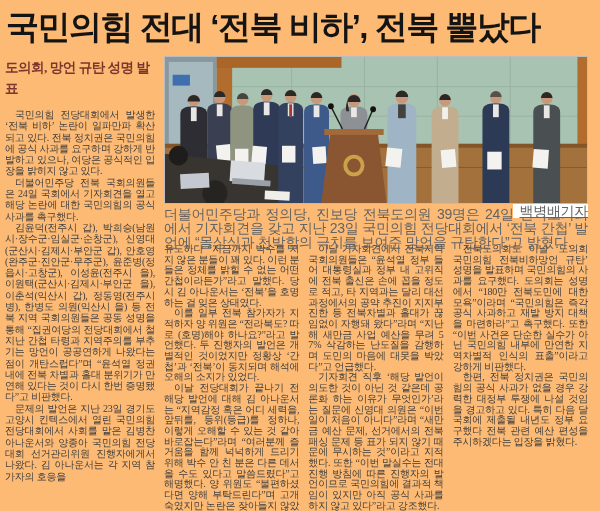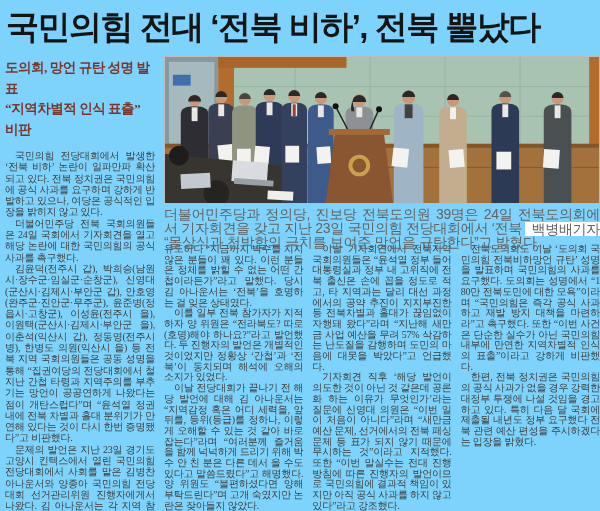--- a/index.html
+++ b/index.html
@@ -1,19 +1,19 @@
 <!DOCTYPE html>
 <html><head>
 <meta charset="utf-8">
 <style>
   html,body{margin:0;padding:0;background:#e9e9e9;}
   .page{
-    width:600px;height:511px;background:#7dd3fc;position:relative;
+    width:600px;height:511px;background:#fdba74;position:relative;
     overflow:hidden;font-family:"Liberation Serif",serif;color:#3d3d3d;
-    box-sizing:border-box;padding:4px 0 0 5px;
+    box-sizing:border-box;padding:4px 12px 0 5px;
   }
   .headline{
     font-family:"Liberation Sans",sans-serif;font-weight:800;
     font-size:33px;line-height:42px;letter-spacing:-1.5px;color:#141414;
     margin:2px 0 8px 1px;white-space:nowrap;
   }
   .content{display:flex;}
   .col1{width:150px;flex:0 0 150px;}
   .right{flex:1;margin-left:9px;min-width:0;}
   .subtitle{margin:2px 0 10px 0;}
@@ -28,37 +28,36 @@
   .col1 .bodytext p{line-height:11.3px;}
   .cols3 .bodytext p{line-height:10.7px;}
   .indent{text-indent:1em;}
   .photo-frame{height:148px;border:1px solid #bcbcbc;box-sizing:border-box;background:#a9c3b2;}
   .photo-frame svg{display:block;width:100%;height:100%;}
   .caption{
     position:relative;margin-top:3px;height:31px;
     font-family:"Liberation Sans",sans-serif;font-size:14px;line-height:14px;
     color:#636363;text-align:justify;word-break:break-all;letter-spacing:-0.3px;
   }
-  .caption .credit{position:absolute;right:0;bottom:2px;background:#fff;padding-left:6px;color:#636363;}
+  .caption .credit{position:absolute;right:0;bottom:20px;background:#fff;padding-left:6px;color:#636363;text-decoration:underline;}
   .cols3{display:flex;gap:9px;margin-top:6px;}
   .cols3 .col{flex:1;min-width:0;}
 </style>
 </head>
 <body>
 
 <div class="page">
 
   <h1 class="headline">국민의힘 전대 ‘전북 비하’, 전북 뿔났다</h1>
 
   <div class="content">
 
     <div class="col1">
       <div class="subtitle">
         <p class="sub-line">도의회, 망언 규탄 성명 발표</p>
-        <p class="sub-line">“지역차별적 인식 표출” 비판</p>
       </div>
       <div class="bodytext">
         <p class="indent">국민의힘 전당대회에서 발생한 ‘전북 비하’ 논란이 일파만파 확산되고 있다. 전북 정치권은 국민의힘에 공식 사과를 요구하며 강하게 반발하고 있으나, 여당은 공식적인 입장을 밝히지 않고 있다.</p>
         <p class="indent">더불어민주당 전북 국회의원들은 24일 국회에서 기자회견을 열고 해당 논란에 대한 국민의힘의 공식 사과를 촉구했다.</p>
         <p class="indent">김윤덕(전주시 갑), 박희승(남원시·장수군·임실군·순창군), 신영대(군산시·김제시·부안군 갑), 안호영(완주군·진안군·무주군), 윤준병(정읍시·고창군), 이성윤(전주시 을), 이원택(군산시·김제시·부안군 을), 이춘석(익산시 갑), 정동영(전주시 병), 한병도 의원(익산시 을) 등 전북 지역 국회의원들은 공동 성명을 통해 “집권여당의 전당대회에서 철 지난 간첩 타령과 지역주의를 부추기는 망언이 공공연하게 나왔다는 점이 개탄스럽다”며 “윤석열 정권 내에 전북 차별과 홀대 분위기가 만연해 있다는 것이 다시 한번 증명됐다”고 비판했다.</p>
         <p class="indent">문제의 발언은 지난 23일 경기도 고양시 킨텍스에서 열린 국민의힘 전당대회에서 사회를 맡은 김병찬 아나운서와 양종아 국민의힘 전당대회 선거관리위원 진행자에게서 나왔다. 김 아나운서는 각 지역 참가자의 호응을</p>
       </div>
     </div>
 
     <div class="right">

